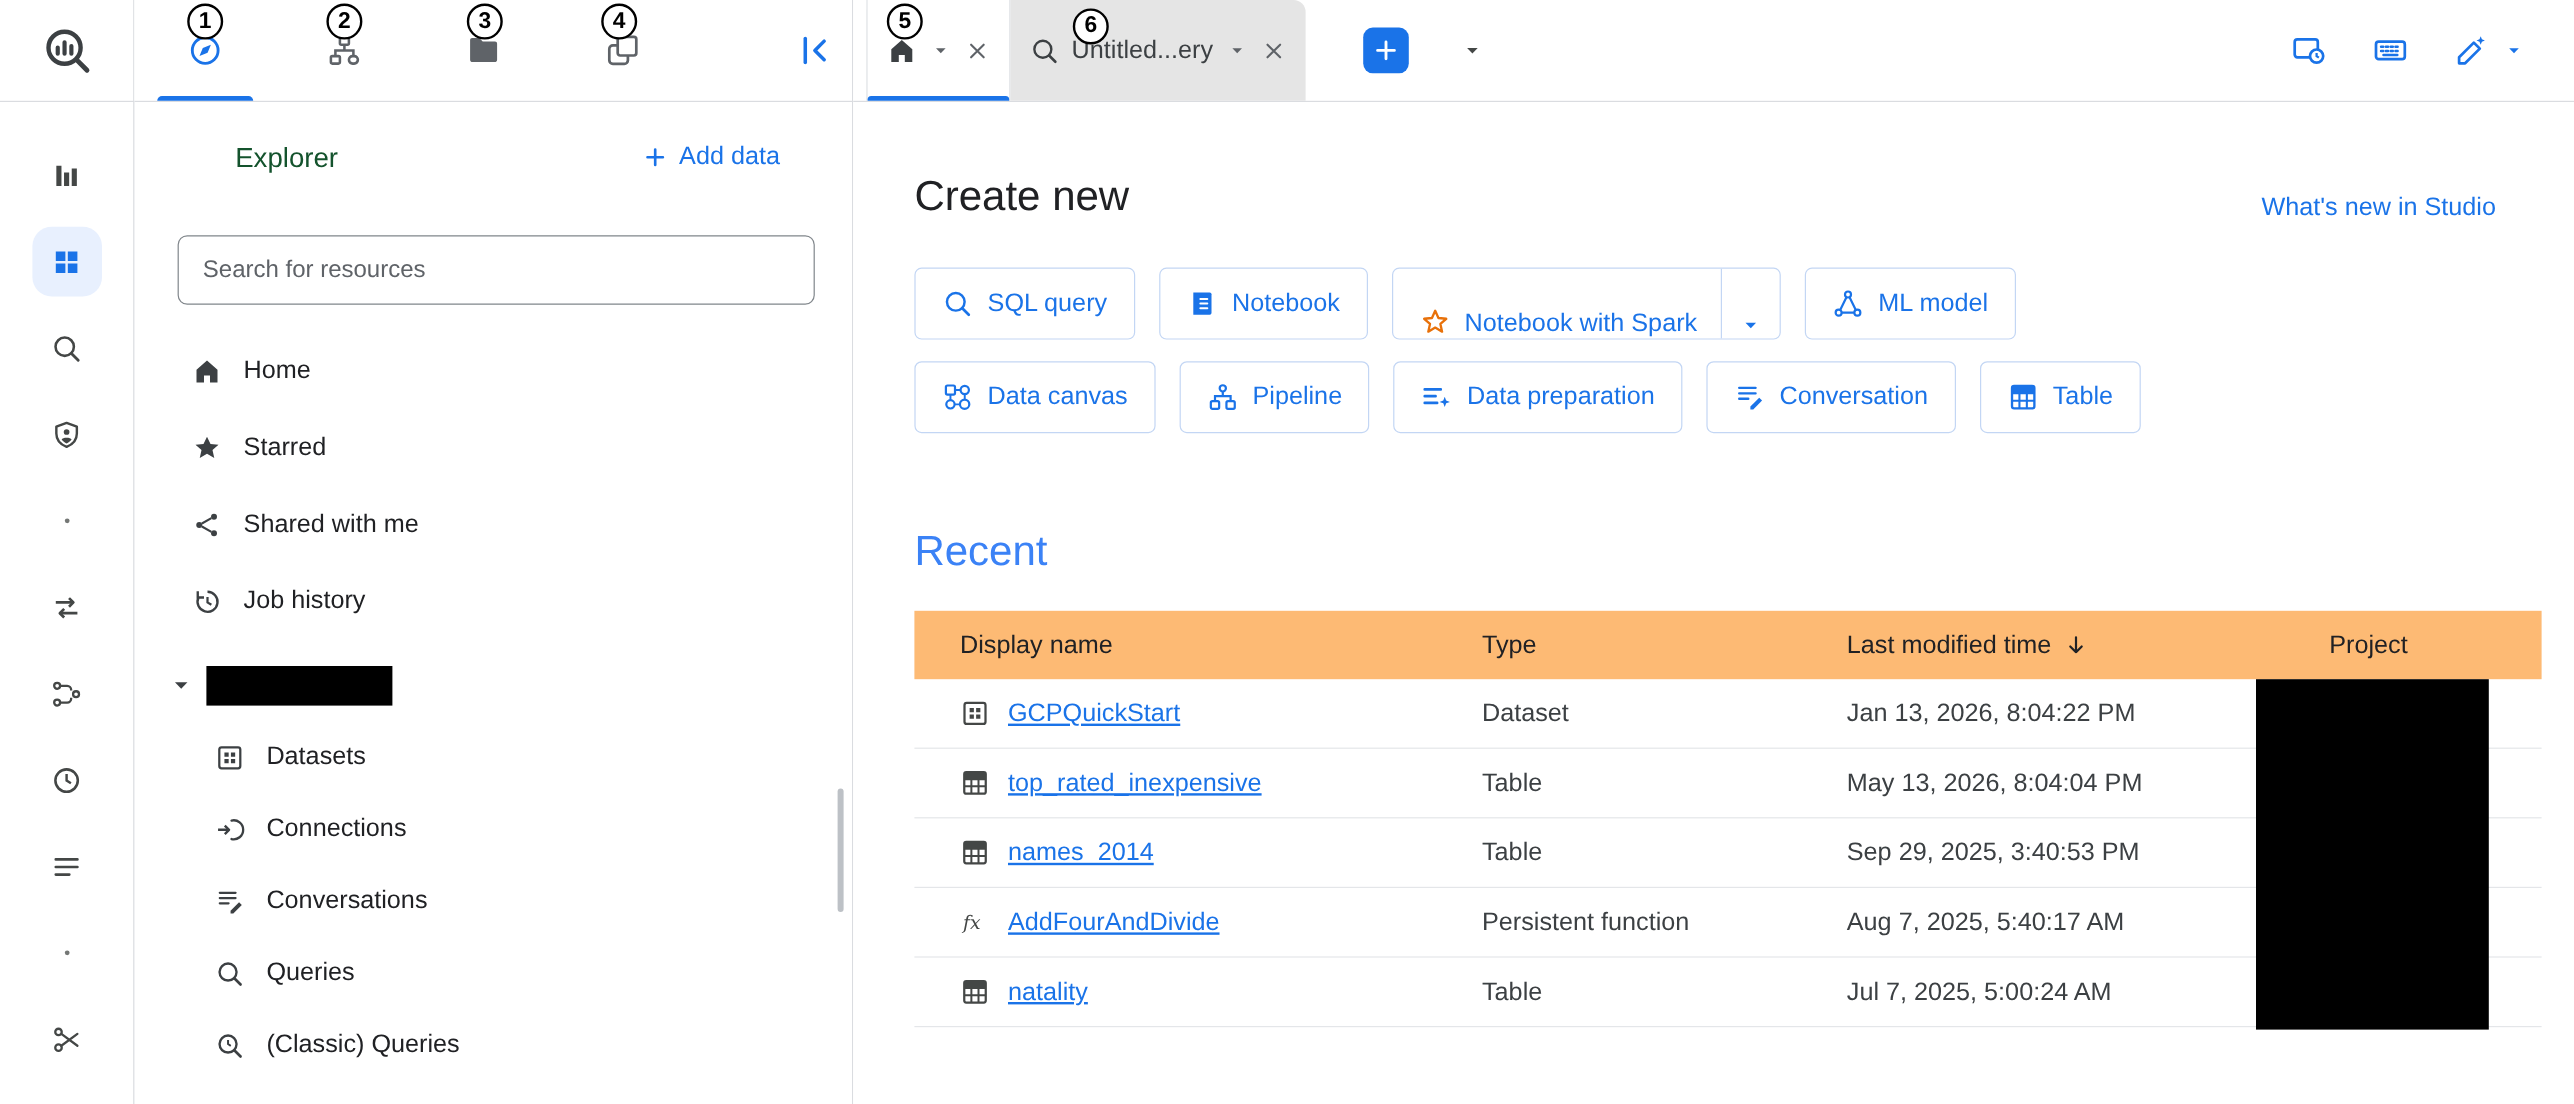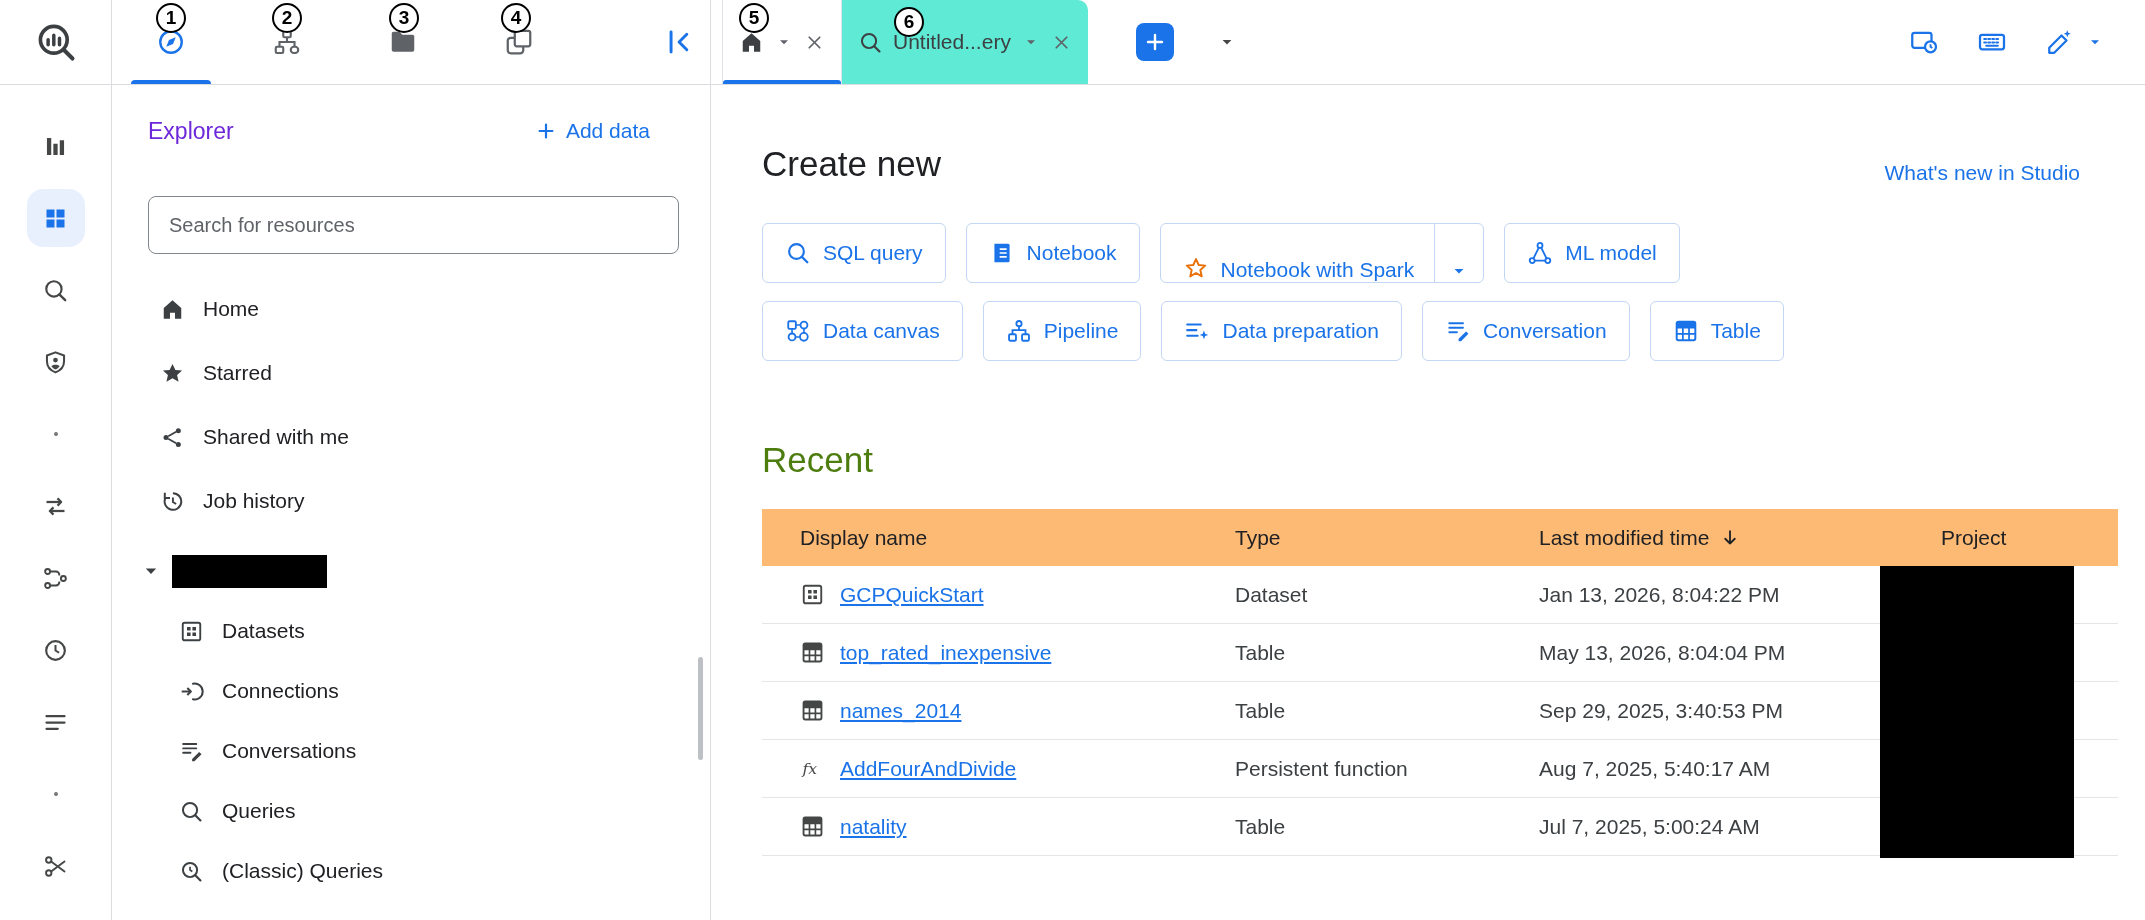--- a/index.html
+++ b/index.html
@@ -12,21 +12,21 @@
   .top-logo{position:absolute;left:0;top:0;width:112px;height:85px;border-right:1px solid #dadce0;border-bottom:1px solid #dadce0;display:flex;align-items:center;justify-content:center;background:#fff;z-index:2;}
   .logo-icon{width:44px;height:44px;color:#3c4043;}
   .exp-tabbar{position:absolute;left:112px;top:0;width:599px;height:85px;border-bottom:1px solid #dadce0;border-right:1px solid #dadce0;background:#fff;display:flex;align-items:stretch;padding-left:28px;z-index:2;}
   .exp-tab{width:62px;margin-right:54px;display:flex;align-items:center;justify-content:center;color:#5f6368;position:relative;cursor:pointer;}
   .exp-tab .icon{width:30px;height:30px;}
   .exp-tab.selected{color:var(--accent,#1a73e8);}
   .exp-tab.selected::after{content:"";position:absolute;bottom:0;left:50%;transform:translateX(-50%);width:80px;height:4px;background:var(--accent,#1a73e8);border-radius:4px 4px 0 0;}
   .collapse-btn{margin-left:auto;margin-right:16px;align-self:center;width:32px;height:32px;color:var(--accent,#1a73e8);cursor:pointer;}
 
   .editor-tabbar{position:absolute;left:711px;top:0;right:0;height:85px;border-bottom:1px solid #dadce0;background:#fff;display:flex;align-items:center;padding-left:11px;z-index:2;}
-  .etabs{display:flex;align-self:stretch;background:#5eead4;border-radius:10px 10px 0 0;}
+  .etabs{display:flex;align-self:stretch;background:#e5e5e5;border-radius:10px 10px 0 0;}
   .etab{display:flex;align-items:center;padding:0 16px;gap:10px;position:relative;cursor:pointer;}
   .etab .etab-icon{width:25px;height:25px;color:#3c4043;}
   .etab .etab-caret{width:20px;height:20px;color:#5f6368;}
   .etab .etab-close{width:21px;height:21px;color:#5f6368;}
   .etab.selected{background:#fff;border-left:1px solid #e0e3e7;border-right:1px solid #e0e3e7;}
   .etab.selected::after{content:"";position:absolute;left:0;right:0;bottom:0;height:4px;background:var(--accent,#1a73e8);border-radius:3px 3px 0 0;}
   .etab-label{font-size:21px;color:#3c4043;white-space:nowrap;}
   .newtab-btn{width:38px;height:38px;border-radius:8px;background:var(--accent,#1a73e8);margin-left:48px;display:flex;align-items:center;justify-content:center;color:#fff;cursor:pointer;}
   .newtab-btn .icon{width:24px;height:24px;}
   .bar-caret{width:22px;height:22px;color:#444746;margin-left:42px;cursor:pointer;}
@@ -40,21 +40,21 @@
   .rail-item{height:72px;display:flex;align-items:center;justify-content:center;color:#444746;cursor:pointer;position:relative;}
   .rail-item .icon{width:27px;height:27px;position:relative;z-index:1;}
   .rail-item.selected{color:var(--accent,#1a73e8);}
   .rail-item.selected::before{content:"";position:absolute;width:58px;height:58px;background:#e8f0fe;border-radius:16px;left:50%;top:50%;transform:translate(-50%,-50%);}
   .rail-item.dot{cursor:default;}
   .rail-item.dot .icon{width:12px;height:12px;color:#747775;}
 
   
   .explorer-panel{position:absolute;left:112px;top:85px;bottom:0;width:599px;background:#fff;border-right:1px solid #dadce0;}
   .exp-header{display:flex;align-items:center;justify-content:space-between;margin:26px 60px 0 36px;height:40px;}
-  .exp-title{font-size:23px;font-weight:500;color:#6d28d9;}
+  .exp-title{font-size:23px;font-weight:500;color:#14532d;margin-left:48px;}
   .add-data{display:flex;align-items:center;gap:9px;color:var(--accent,#1a73e8);font-size:21px;font-weight:500;cursor:pointer;}
   .add-data .icon{width:22px;height:22px;}
   .search-wrap{margin:45px 31px 0 36px;}
   .search-input{width:100%;height:58px;border:1px solid #80868b;border-radius:8px;font-size:20px;font-family:inherit;color:#202124;padding:0 20px;outline:none;background:#fff;}
   .search-input::placeholder{color:#5f6368;}
   .exp-list{padding-top:23px;}
   .exp-item{display:flex;align-items:center;height:64px;padding-left:48px;gap:18px;font-size:21px;color:#202124;cursor:pointer;}
   .exp-item .icon{width:25px;height:25px;color:#3c4043;}
   .exp-item.sub{height:60px;padding-left:67px;}
   .exp-item.project{height:60px;margin-top:8px;padding-left:26px;gap:8px;}
@@ -69,21 +69,21 @@
   .whats-new{font-size:21px;color:var(--accent,#1a73e8);font-weight:500;cursor:pointer;text-decoration:none;padding-right:38px;}
   .chip-row{display:flex;gap:20px;margin-top:18px;}
   .chip-row.row1{margin-top:38px;}
   .chip{display:inline-flex;align-items:center;height:60px;border:1px solid #c3d6f4;border-radius:6px;padding:0 22px;color:var(--accent,#1a73e8);background:#fff;cursor:pointer;}
   .chip .chip-icon{width:26px;height:26px;margin-right:12px;}
   .chip .chip-icon.spark{color:var(--spark,#e8710a);}
   .chip-label{font-size:21px;font-weight:500;white-space:nowrap;}
   .chip.split{padding-right:0;align-items:flex-end;}
   .chip-divider{width:1px;height:100%;background:#c3d6f4;margin-left:20px;}
   .chip-caret{width:22px;height:22px;margin:0 13px;}
-  .recent-title{font-size:35px;font-weight:400;color:#4d7c0f;margin-top:78px;line-height:42px;}
+  .recent-title{font-size:35px;font-weight:400;color:#3b82f6;margin-top:78px;line-height:42px;}
   .rtable{width:1356px;position:relative;margin-top:28px;}
   .rt-head,.rt-row{display:grid;grid-template-columns:435px 304px 402px 1fr;align-items:center;}
   .rt-head{height:57px;background:#fdba74;font-weight:500;font-size:21px;color:#202124;}
   .head-cell{display:flex;align-items:center;cursor:pointer;}
   .rt-row{height:58px;border-bottom:1px solid #e4e6e9;font-size:21px;color:#3c4043;}
   .rt-cell{padding-left:38px;white-space:nowrap;}
   .name-cell{display:flex;align-items:center;gap:15px;}
   .row-icon{width:25px;height:25px;color:#444746;}
   .row-link{color:var(--accent,#1a73e8);text-decoration:underline;cursor:pointer;}
   .sort-arrow{width:22px;height:22px;margin-left:10px;color:#202124;}

